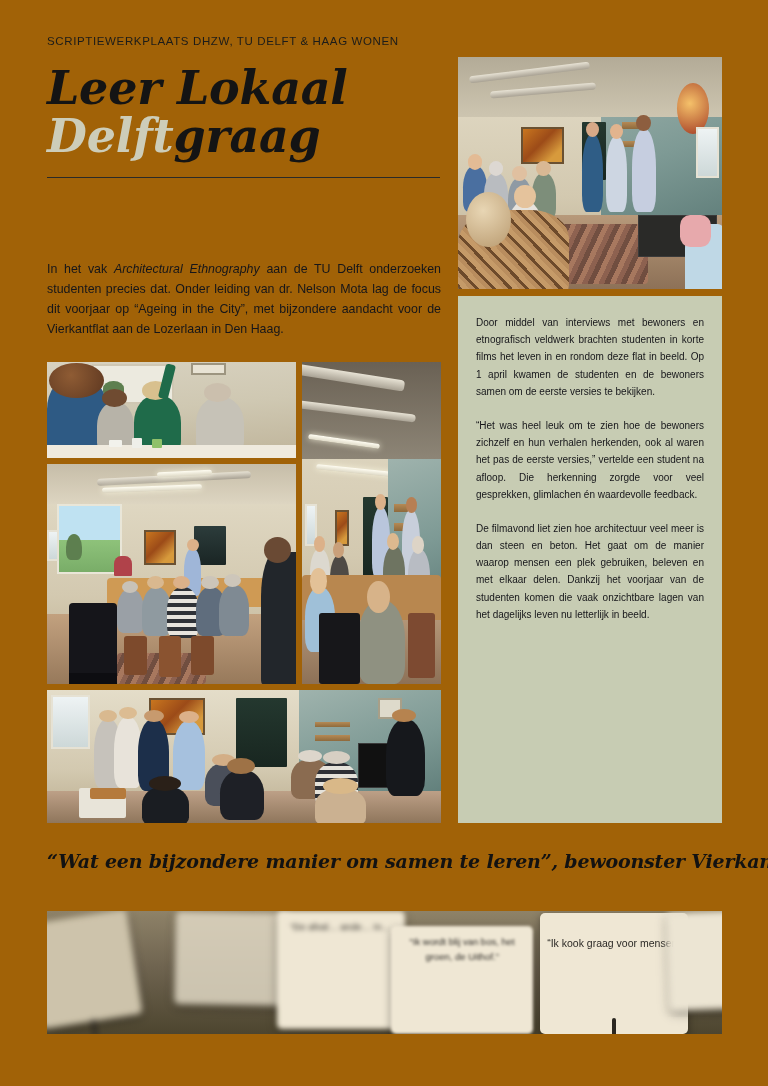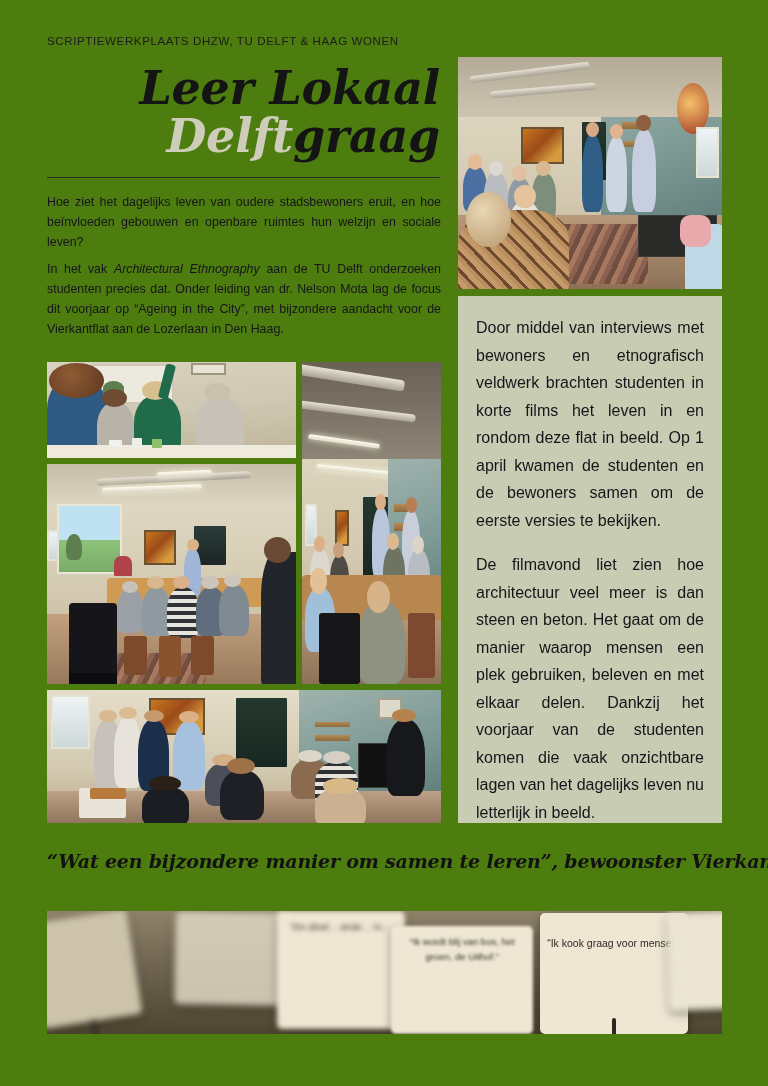--- a/index.html
+++ b/index.html
@@ -13,41 +13,41 @@
   body {
     font-family: "Liberation Sans", sans-serif;
     position: relative;
     overflow: hidden;
   }
 
   .page {
     position: relative;
     width: 768px;
     height: 1086px;
-    background: #4d7c0f;
+    background: #a16207;
   }
 
   
   .eyebrow {
     position: absolute;
     left: 47px;
     top: 35px;
     font-size: 11.5px;
     letter-spacing: 0.055em;
     color: #1c1c1a;
     font-weight: 400;
     white-space: nowrap;
   }
 
   .title-block {
     position: absolute;
     left: 47px;
     top: 66px;
     width: 393px;
-    text-align: right;
+    text-align: left;
   }
 
   .title-line {
     font-family: "DejaVu Serif", serif;
     font-style: italic;
     font-weight: 700;
     font-size: 46px;
     line-height: 0.99;
     color: #141414;
     letter-spacing: -0.005em;
@@ -98,21 +98,21 @@
     position: absolute;
     left: 458px;
     top: 296px;
     width: 264px;
     height: 527px;
     background: #c7ccb3;
     padding: 18px 18px 16px 18px;
   }
 
   .green-para {
-    font-size: 16px;
+    font-size: 10px;
     line-height: 1.72;
     color: #16161a;
     text-align: justify;
   }
 
   .green-para + .green-para { margin-top: 17px; }
 
   
   .collage {
     position: absolute;
@@ -225,21 +225,20 @@
   <div class="eyebrow">SCRIPTIEWERKPLAATS DHZW, TU DELFT &amp; HAAG WONEN</div>
 
   <div class="title-block">
     <div class="title-line">Leer Lokaal</div>
     <div class="title-line second">
       <span class="title-accent">Delft</span><span>graag</span>
     </div>
   </div>
   <div class="title-rule"></div>
 
-  <div class="lede">Hoe ziet het dagelijks leven van oudere stadsbewoners eruit, en hoe beïnvloeden gebouwen en openbare ruimtes hun welzijn en sociale leven?</div>
 
   <div class="body-para"><span>In het vak </span><em>Architectural Ethnography</em><span> aan de TU Delft onderzoeken studenten precies dat. Onder leiding van dr. Nelson Mota lag de focus dit voorjaar op “Ageing in the City”, met bijzondere aandacht voor de Vierkantflat aan de Lozerlaan in Den Haag.</span></div>
 
   <div class="photo-hero">
     <div class="scene">
       <div class="wall-cream"></div>
       <div class="wall-teal" style="left:54%;right:0;top:0;bottom:26%;"></div>
       <div class="ceil"></div>
       <div class="duct" style="left:4%;top:5%;width:46%;transform:rotate(-7deg);"></div>
       <div class="duct" style="left:12%;top:13%;width:40%;transform:rotate(-5deg);"></div>
@@ -274,20 +273,21 @@
       <div class="p" style="left:0%;top:66%;width:42%;height:36%;background:repeating-linear-gradient(46deg,#b98d5e 0 4px,#6d4a2b 4px 7px,#c59a68 7px 12px);border-radius:40% 34% 10% 10%;"></div>
       <div class="h" style="left:3%;top:58%;width:17%;height:24%;background:radial-gradient(circle at 38% 34%,#e8d6b4,#b99a6f);"></div>
 
       <div class="p" style="left:86%;top:72%;width:16%;height:30%;background:#bfd8e6;border-radius:34% 22% 8% 8%;"></div>
       <div class="h" style="left:84%;top:68%;width:12%;height:14%;background:#e7a9ac;border-radius:32%;"></div>
     </div>
   </div>
 
   <div class="green-box">
     <div class="green-para">Door middel van interviews met bewoners en etnografisch veldwerk brachten studenten in korte films het leven in en rondom deze flat in beeld. Op 1 april kwamen de studenten en de bewoners samen om de eerste versies te bekijken.</div>
+    <div class="green-para">“Het was heel leuk om te zien hoe de bewoners zichzelf en hun verhalen herkenden, ook al waren het pas de eerste versies,” vertelde een student na afloop. Die herkenning zorgde voor veel gesprekken, glimlachen én waardevolle feedback.</div>
     <div class="green-para">De filmavond liet zien hoe architectuur veel meer is dan steen en beton. Het gaat om de manier waarop mensen een plek gebruiken, beleven en met elkaar delen. Dankzij het voorjaar van de studenten komen die vaak onzichtbare lagen van het dagelijks leven nu letterlijk in beeld.</div>
   </div>
 
   <div class="collage">
 
     <div class="ph ph-a">
       <div class="scene">
         <div class="wall-warm"></div>
         <div class="screen" style="left:18%;top:2%;width:33%;height:42%;background:#eceadf;border-color:#cfc7b3;"></div>
         <div class="art" style="left:58%;top:1%;width:14%;height:13%;background:#e8e3d4;border-color:#9d9580;"></div>

